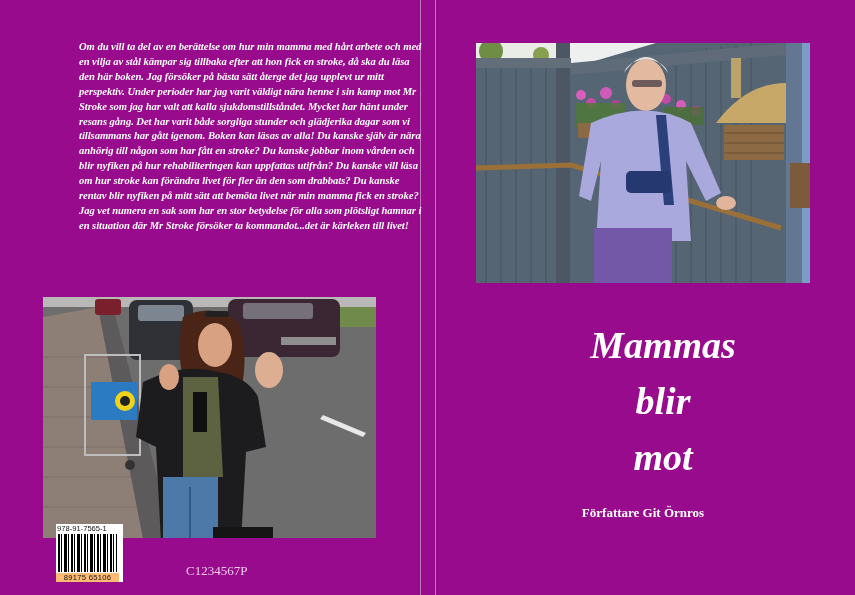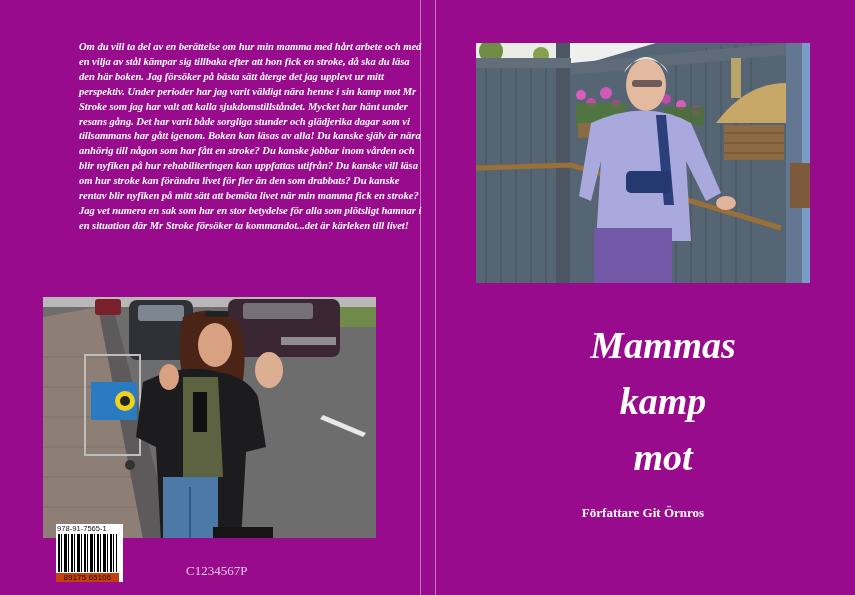--- a/index.html
+++ b/index.html
@@ -9,21 +9,21 @@
   .front{left:436px;width:419px;}
   .spine-line{position:absolute;top:0;width:1px;height:595px;background:#c98cc4;opacity:.85;}
   .blurb{position:absolute;left:43px;top:40px;width:345px;color:#fff;font-style:italic;font-weight:bold;font-size:10.6px;line-height:14.9px;letter-spacing:-0.05px;margin-left:36px;}
   .photo{position:absolute;overflow:hidden;}
   .back-photo{left:43px;top:297px;width:333px;height:241px;background:#6f6f6f;}
   .front-photo{left:476px;top:43px;width:334px;height:240px;background:#5f6d7a;}
   .barcode{position:absolute;left:56px;top:524px;width:67px;height:58px;background:#fff;}
   .barcode .top{font-family:"Liberation Sans",sans-serif;font-size:7.6px;line-height:9px;color:#111;white-space:nowrap;overflow:hidden;padding-left:1px;}
   .barcode .bars{position:absolute;left:2px;top:10px;width:59px;height:38px;
     background:repeating-linear-gradient(90deg,#000 0 2px,#fff 2px 3px,#000 3px 4px,#fff 4px 6px,#000 6px 9px,#fff 9px 10px,#000 10px 11px,#fff 11px 13px);}
-  .barcode .bottom{position:absolute;left:0;bottom:0;width:63px;font-family:"Liberation Sans",sans-serif;font-size:7.6px;line-height:9px;color:#111;text-align:center;background:#c2410c;letter-spacing:.3px;}
+  .barcode .bottom{position:absolute;left:0;bottom:0;width:63px;font-family:"Liberation Sans",sans-serif;font-size:7.6px;line-height:9px;color:#111;text-align:center;background:#fdba74;letter-spacing:.3px;}
   .code{position:absolute;left:186px;top:563px;color:#f0c8ec;font-size:13px;}
   .title{position:absolute;left:496px;top:292px;width:334px;text-align:center;color:#fff;font-style:italic;font-weight:bold;font-size:38px;line-height:56px;margin-top:25px;}
   .author{position:absolute;left:476px;top:505px;width:334px;text-align:center;color:#fff;font-weight:bold;font-size:13px;}
   svg{display:block;}
 </style>
 </head>
 <body>
 
 <div class="cover back"></div>
 <div class="cover front"></div>
@@ -144,17 +144,17 @@
     <path d="M115,80 q55,-25 100,0 l30,70 l-15,8 l-20,-40 l5,80 h-95 l5,-80 l-10,40 l-12,-5z" fill="#a9a9de"></path>
     <rect x="118" y="185" width="78" height="55" fill="#7458a8"></rect>
     <path d="M180,72 l10,0 l8,90 l-10,0z" fill="#2b3f7a"></path>
     <rect x="150" y="128" width="45" height="22" rx="5" fill="#25386f"></rect>
     <ellipse cx="250" cy="160" rx="10" ry="7" fill="#e2b49b"></ellipse>
   </svg>
 </div>
 
 <div class="title">
   <div>Mammas</div>
-  <div>kamp</div>
+  <div>blir</div>
   <div>mot</div>
 </div>
 
 <div class="author">Författare Git Örnros</div>
 
 </body></html>

